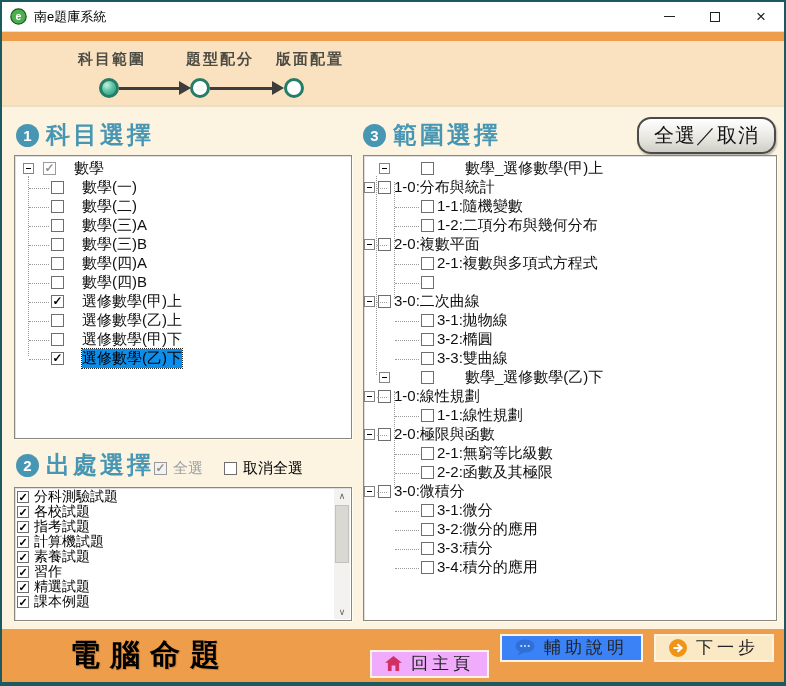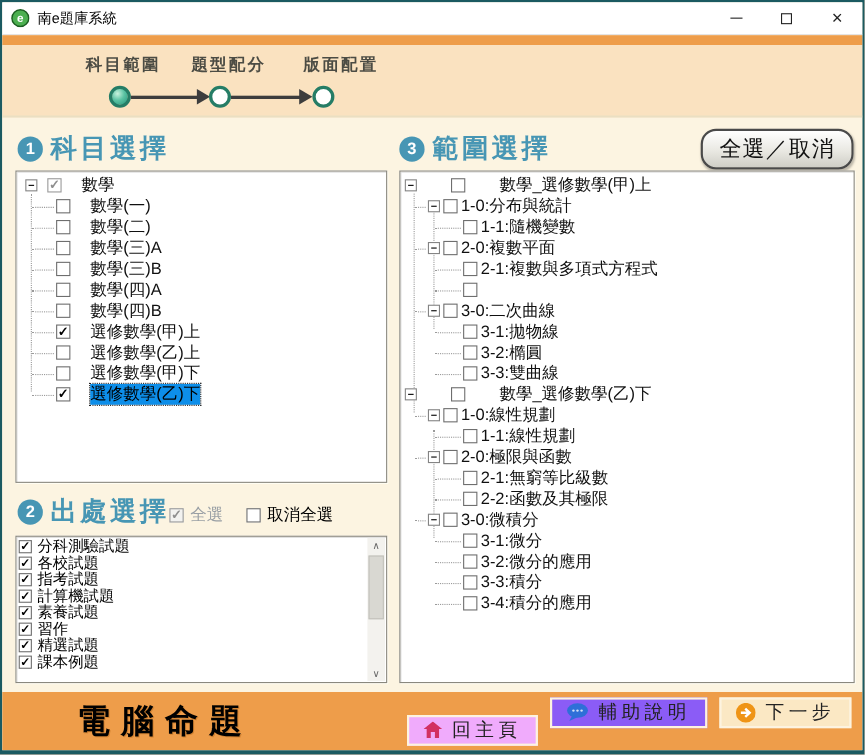--- a/index.html
+++ b/index.html
@@ -59,22 +59,22 @@
   .cbx.gray{ color:#8f8f8f; border-color:#9a9a9a; }
   .tlabel{ white-space:nowrap; }
   .trow.sel .tlabel{ background:#0D8EE9; outline:1px dotted #222; color:#000; }
 
   .s1 .lv0{ padding-left:8px; }
   .s1 .lv0 .exp{ margin-right:9px; }
   .s1 .lv1{ padding-left:36px; }
   .s1 .tlabel{ margin-left:18px; }
   .s1 .lv1::before{ left:14px; width:20px; }
 
-  .s3 .lv0{ padding-left:4px;gap:28px; }
-  .s3 .lv1{ padding-left:25px; }
+  .s3 .lv0{ padding-left:15px;gap:28px; }
+  .s3 .lv1{ }
   .s3 .lv2{ padding-left:57px; }
   .s3 .tlabel{ margin-left:3px; }
   .s3 .lv1::before{ left:13px; width:10px; }
   .s3 .lv2::before{ left:31px; width:24px; }
 
   .vline{ position:absolute; border-left:1px dotted #9a9a9a; }
 
   
   .hdr-check{ position:absolute; display:flex; align-items:center; gap:6px; font-size:15px; }
   .hdr-check .cbx{ width:13px; height:13px; }
@@ -96,21 +96,21 @@
     background:linear-gradient(#ffffff, #e9e8e2 55%, #cfcec6); box-shadow:1px 2px 2px rgba(0,0,0,0.25); }
 
   
   .footer{ height:53px; background:#EE9D4A; display:flex; align-items:center; }
   .brand{ margin-left:68px; font-size:30px; font-weight:bold; color:#000000;
     letter-spacing:10px; text-shadow:1px 1px 0 rgba(190,110,30,0.55); }
   .fbuttons{ margin-left:auto; margin-right:10px; display:flex; gap:11px; }
   .fbtn{ height:28px; display:flex; align-items:center; gap:9px; padding:0 13px;
     border:2px solid #fdf3e0; font-size:17px; letter-spacing:4px; color:#222; cursor:default; }
   .fbtn.home{ background:#f0abfc;margin-top:16px; }
-  .fbtn.help{ background:#8b5cf6; }
+  .fbtn.help{ background:#3b82f6; }
   .fbtn.next{ background:#FBE8C4; }
 </style>
 </head>
 <body>
 
 <div class="window">
 
   <div class="titlebar">
     <svg class="logo" viewBox="0 0 16 16">
       <circle cx="8" cy="8" r="7.2" fill="#4caf50" stroke="#1b5e20" stroke-width="1.2"></circle>
@@ -127,21 +127,21 @@
       <div class="wbtn">
           <span class="closex">×</span>
         </div>
     </div>
   </div>
 
   <div class="accent"></div>
 
   <div class="stepper">
     <span class="steplabel" style="left:76px">科目範圍</span>
-    <span class="steplabel" style="left:172px">題型配分</span>
+    <span class="steplabel" style="left:184px">題型配分</span>
     <span class="steplabel" style="left:274px">版面配置</span>
     <div class="circ active" style="left:97px"></div>
     <div class="sline" style="left:117px;width:62px"></div>
     <div class="arrowhead" style="left:177px"></div>
     <div class="circ" style="left:188px"></div>
     <div class="sline" style="left:208px;width:63px"></div>
     <div class="arrowhead" style="left:270px"></div>
     <div class="circ" style="left:282px"></div>
   </div>
 
@@ -267,20 +267,24 @@
           <span class="tlabel">數學_選修數學(甲)上</span>
         </div>
         <div class="trow lv1">
           <span class="exp"></span>
           <span class="cbx"></span>
           <span class="tlabel">1-0:分布與統計</span>
         </div>
         <div class="trow lv2">
           <span class="cbx"></span>
           <span class="tlabel">1-1:隨機變數</span>
+        </div>
+        <div class="trow lv2">
+          <span class="cbx"></span>
+          <span class="tlabel">1-2:二項分布與幾何分布</span>
         </div>
         <div class="trow lv1">
           <span class="exp"></span>
           <span class="cbx"></span>
           <span class="tlabel">2-0:複數平面</span>
         </div>
         <div class="trow lv2">
           <span class="cbx"></span>
           <span class="tlabel">2-1:複數與多項式方程式</span>
         </div>

